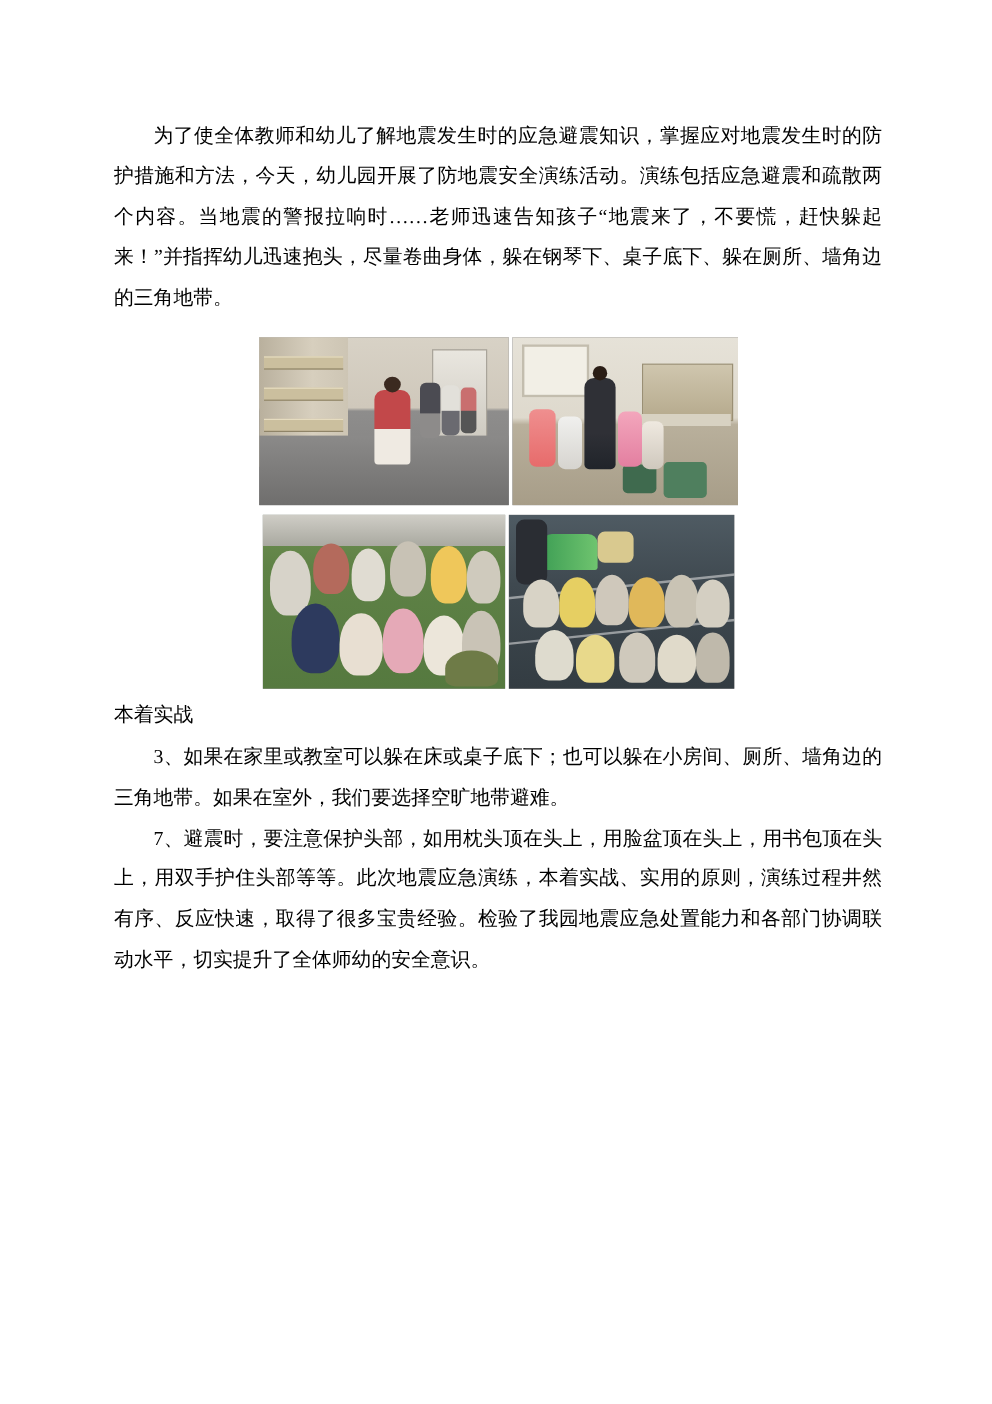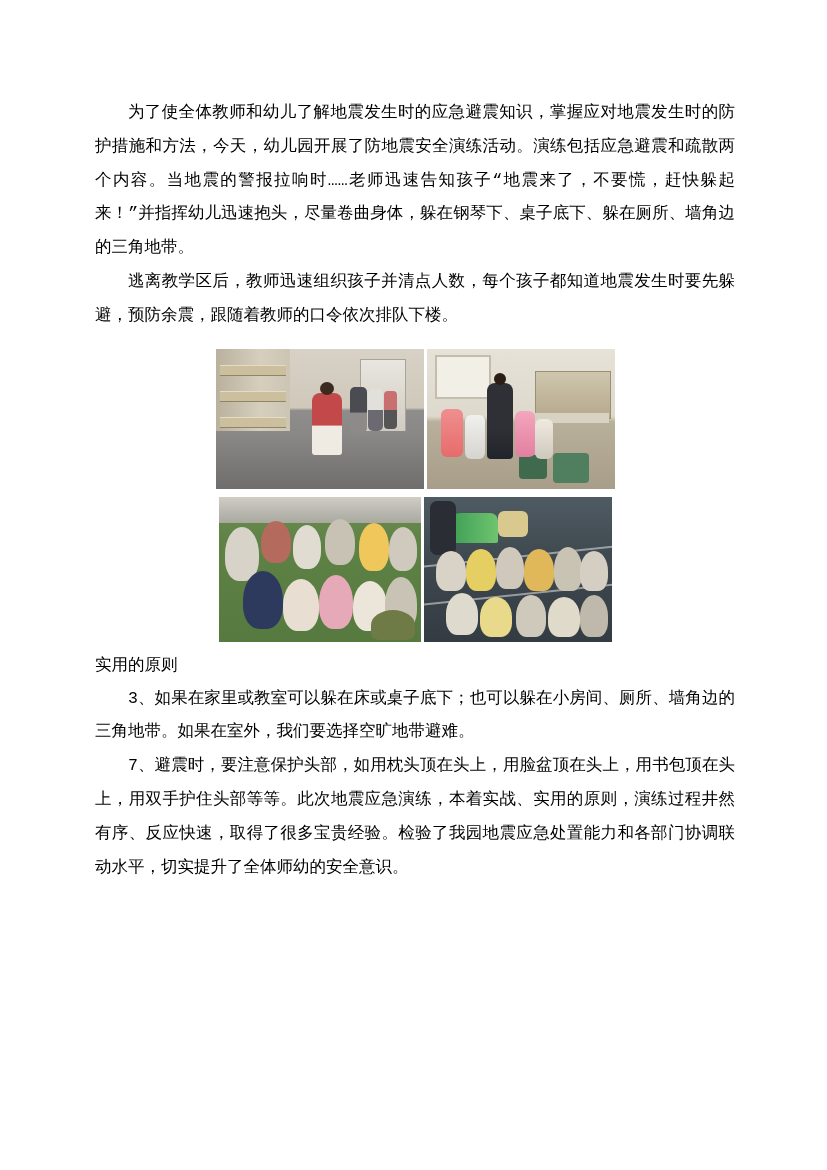--- a/index.html
+++ b/index.html
@@ -26,21 +26,21 @@
   .doc-title {
     text-align: center;
     font-family: "Liberation Sans", "DejaVu Sans", sans-serif;
     font-size: 17px;
     font-weight: bold;
     letter-spacing: 0.5px;
     margin: 0 0 14px 0;
     line-height: 1.5;
   }
   .para {
-    font-family: Liberation Mono, monospace;
+    font-family: Liberation Serif, serif;
     font-size: 16.5px;
     line-height: 2.05;
     text-align: justify;
     text-justify: inter-ideograph;
     margin: 0;
     text-indent: 2em;
   }
   .gallery {
     margin: 16px 0 6px 0;
   }
@@ -210,21 +210,20 @@
 </style>
 </head>
 <body>
 
 <div class="page">
   <div class="content">
 
 
     <p class="para">为了使全体教师和幼儿了解地震发生时的应急避震知识，掌握应对地震发生时的防护措施和方法，今天，幼儿园开展了防地震安全演练活动。演练包括应急避震和疏散两个内容。当地震的警报拉响时……老师迅速告知孩子“地震来了，不要慌，赶快躲起来！”并指挥幼儿迅速抱头，尽量卷曲身体，躲在钢琴下、桌子底下、躲在厕所、墙角边的三角地带。</p>
 
-    <p class="para">逃离教学区后，教师迅速组织孩子并清点人数，每个孩子都知道地震发生时要先躲避，预防余震，跟随着教师的口令依次排队下楼。</p>
 
     <div class="gallery">
       <div class="photo-row row1">
 
         <div class="photo p1">
           <div class="bg"></div>
           <div class="wall-left"></div>
           <div class="shelf" style="top:16px"></div>
           <div class="shelf" style="top:42px"></div>
           <div class="shelf" style="top:68px"></div>
@@ -288,20 +287,20 @@
           <div class="k k7"></div>
           <div class="k k8"></div>
           <div class="k k9"></div>
           <div class="k k10"></div>
           <div class="k k11"></div>
         </div>
 
       </div>
     </div>
 
-    <p class="tips-heading">实用的原则</p>
+    <p class="tips-heading">本着实战</p>
 
     <p class="para">3、如果在家里或教室可以躲在床或桌子底下；也可以躲在小房间、厕所、墙角边的三角地带。如果在室外，我们要选择空旷地带避难。</p>
 
     <p class="para">7、避震时，要注意保护头部，如用枕头顶在头上，用脸盆顶在头上，用书包顶在头上，用双手护住头部等等。此次地震应急演练，本着实战、实用的原则，演练过程井然有序、反应快速，取得了很多宝贵经验。检验了我园地震应急处置能力和各部门协调联动水平，切实提升了全体师幼的安全意识。</p>
 
   </div>
 </div>
 
 </body></html>

